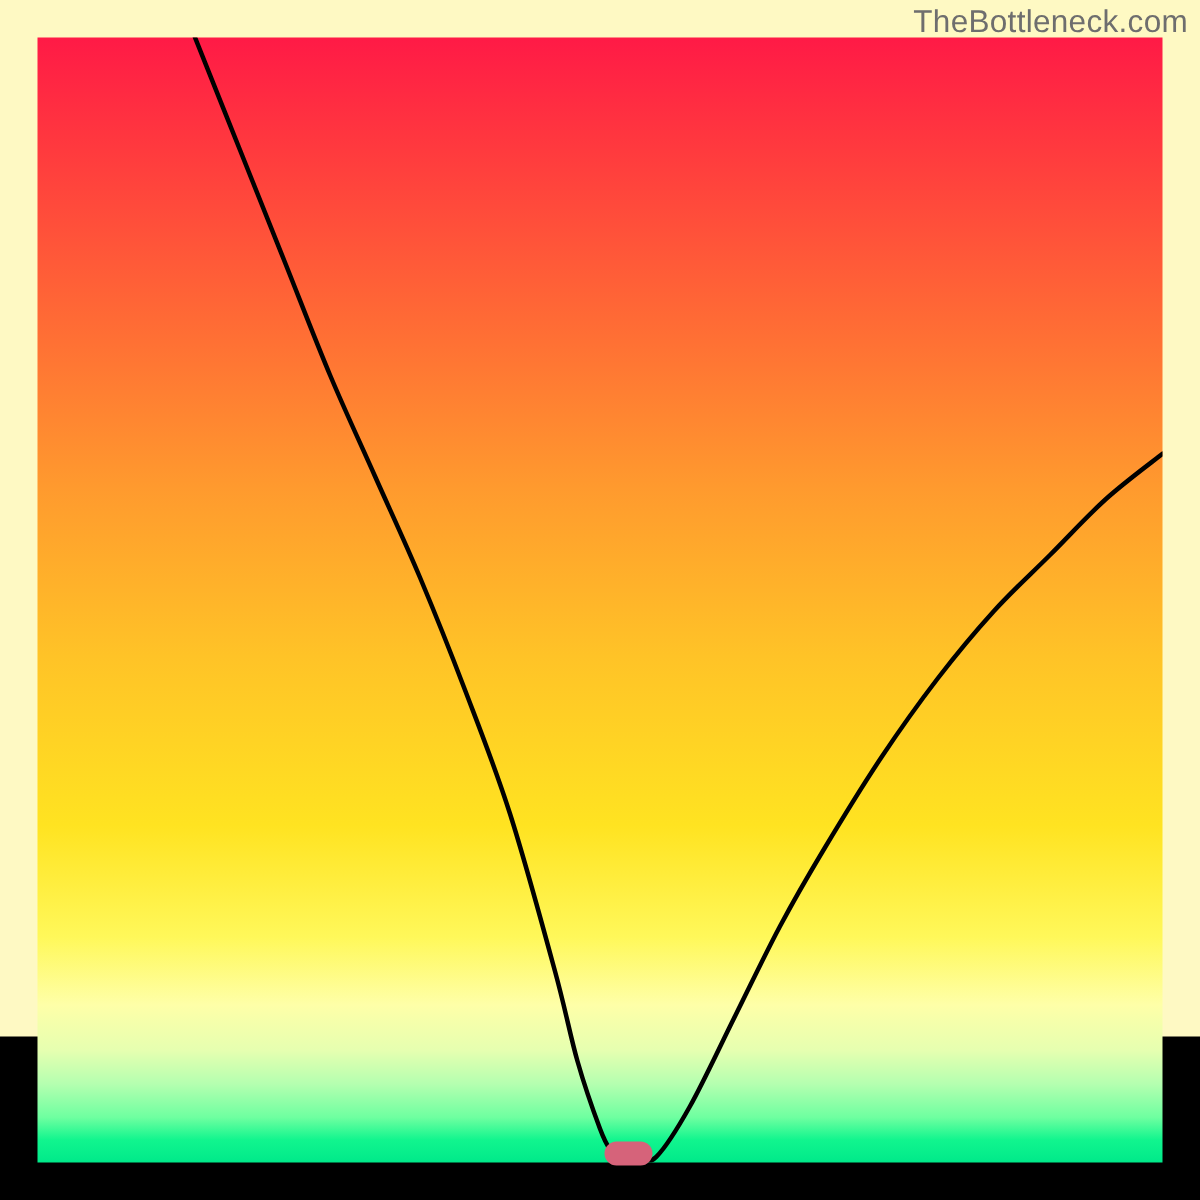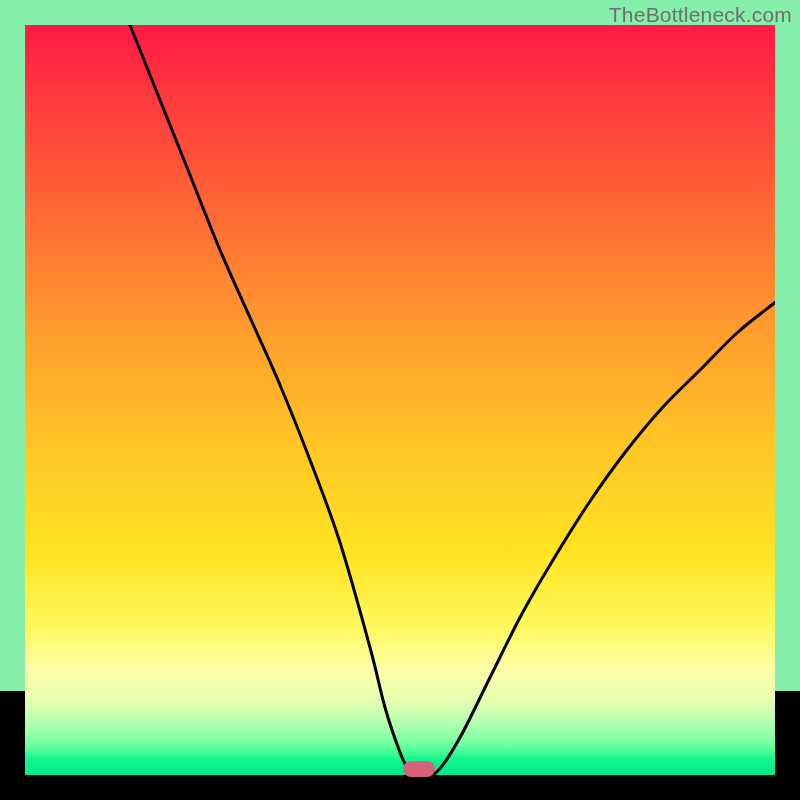--- a/index.html
+++ b/index.html
@@ -8,21 +8,21 @@
     width: 800px;
     height: 800px;
     background: #000;
     overflow: hidden;
     font-family: Arial, Helvetica, sans-serif;
   }
   .frame {
     position: relative;
     width: 800px;
     height: 691px;
-    background: #86efac;
+    background: #fef9c3;
   }
   .plot {
     position: absolute;
     left: 25px;
     top: 25px;
     width: 750px;
     height: 750px;
     background: linear-gradient(to bottom,
       #ff1a46 0%,
       #ff3a3e 10%,

